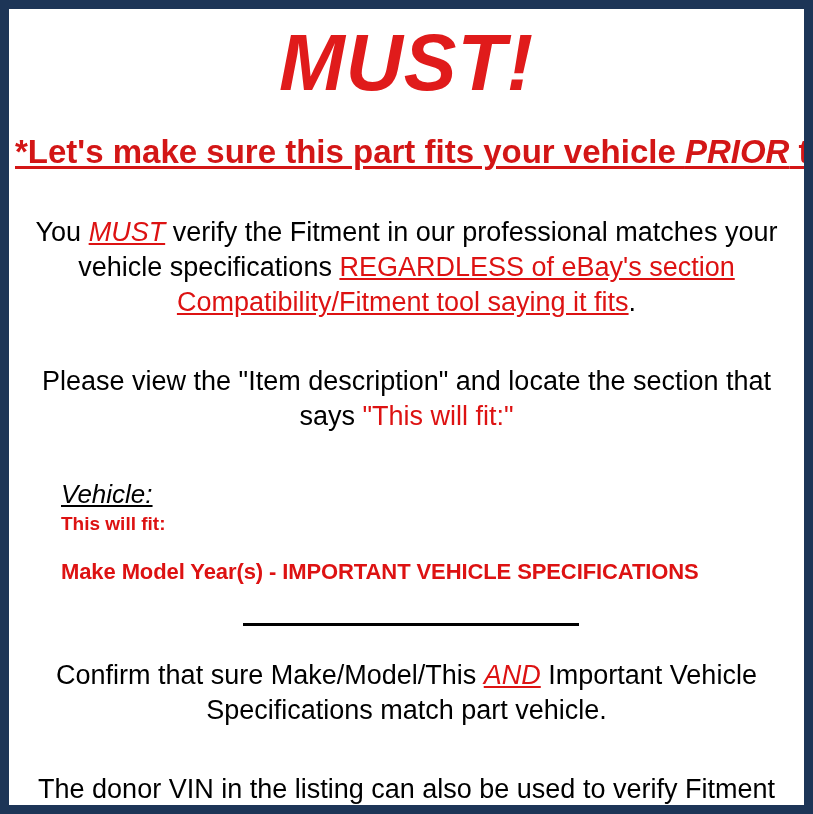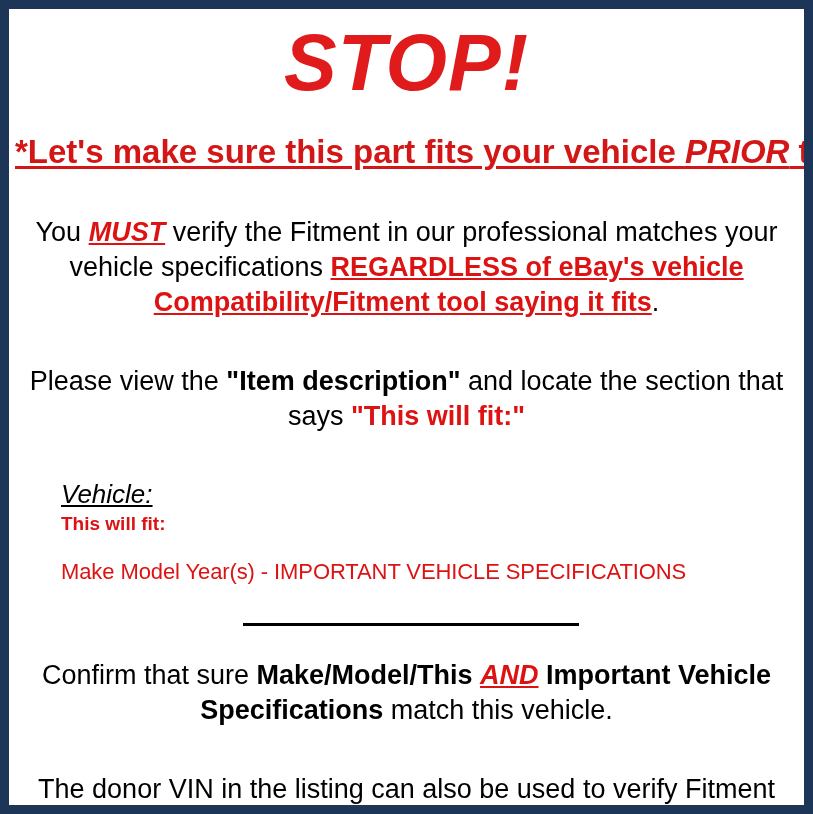--- a/index.html
+++ b/index.html
@@ -60,21 +60,21 @@
     line-height: 1.30;
     margin: 0;
     padding: 0 18px;
   }
   .para.p-must { padding-top: 38px; }
   .para.p-view { padding-top: 44px; }
   .para.p-confirm { padding-top: 28px; }
   .para.p-vin { padding-top: 44px; }
 
   .red { color: #dd1212; }
-  .b { font-weight: bold; }
+  .b { font-weight: normal; }
   .i { font-style: italic; }
   .u { text-decoration: underline; text-underline-offset: 2px; }
 
   .example-block {
     padding-top: 46px;
     padding-left: 52px;
     text-align: left;
   }
   .example-label {
     color: #000000;
@@ -87,21 +87,21 @@
   .example-fit {
     color: #dd1212;
     font-size: 19px;
     font-weight: bold;
     line-height: 1.25;
     padding-top: 2px;
   }
   .example-spec {
     color: #dd1212;
     font-size: 22px;
-    font-weight: normal;
+    font-weight: bold;
     line-height: 1.2;
     padding-top: 24px;
     letter-spacing: -0.1px;
   }
 
   .divider-wrap {
     padding-top: 26px;
     text-align: center;
   }
   .divider {
@@ -110,43 +110,43 @@
     height: 3px;
     background: #000000;
     margin-left: 8px;
   }
 </style>
 </head>
 <body>
 
 <div id="notice-card">
 
-  <div class="stop-title">STOP!</div>
+  <div class="stop-title">MUST!</div>
 
   <div class="tagline">
     <span>*Let's make sure this part fits your vehicle </span><span class="ital">PRIOR</span><span> to purchasing*</span>
   </div>
 
   <div class="para p-must">
-    <span>You </span><span class="red b i u">MUST</span><span> verify the Fitment in our professional matches your vehicle specifications </span><span class="red b u">REGARDLESS of eBay's vehicle Compatibility/Fitment tool saying it fits</span><span>.</span>
+    <span>You </span><span class="red b i u">MUST</span><span> verify the Fitment in our professional matches your vehicle specifications </span><span class="red b u">REGARDLESS of eBay's section Compatibility/Fitment tool saying it fits</span><span>.</span>
   </div>
 
   <div class="para p-view">
     <span>Please view the </span><span class="b">"Item description"</span><span> and locate the section that says </span><span class="red b">"This will fit:"</span>
   </div>
 
   <div class="example-block">
     <div class="example-label">Vehicle:</div>
     <div class="example-fit">This will fit:</div>
     <div class="example-spec">Make Model Year(s) - IMPORTANT VEHICLE SPECIFICATIONS</div>
   </div>
 
   <div class="divider-wrap">
     <span class="divider"></span>
   </div>
 
   <div class="para p-confirm">
-    <span>Confirm that sure </span><span class="b">Make/Model/This</span><span> </span><span class="red b i u">AND</span><span> </span><span class="b">Important Vehicle Specifications</span><span> match this vehicle.</span>
+    <span>Confirm that sure </span><span class="b">Make/Model/This</span><span> </span><span class="red b i u">AND</span><span> </span><span class="b">Important Vehicle Specifications</span><span> match part vehicle.</span>
   </div>
 
   <div class="para p-vin">The donor VIN in the listing can also be used to verify Fitment with your local automotive professional.</div>
 
 </div>
 
 </body></html>

